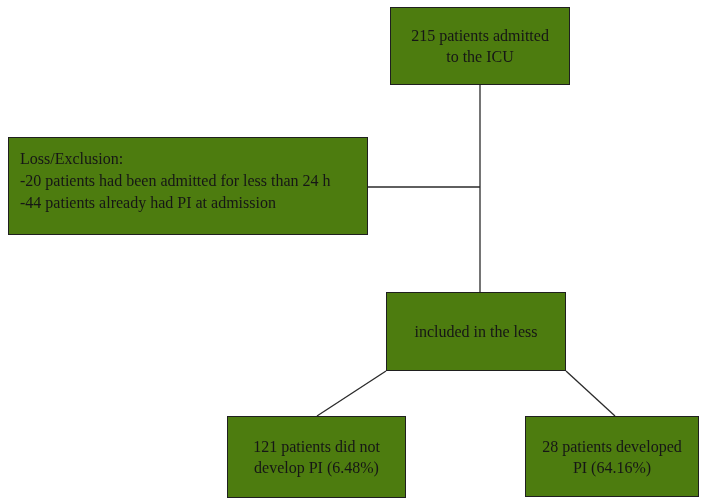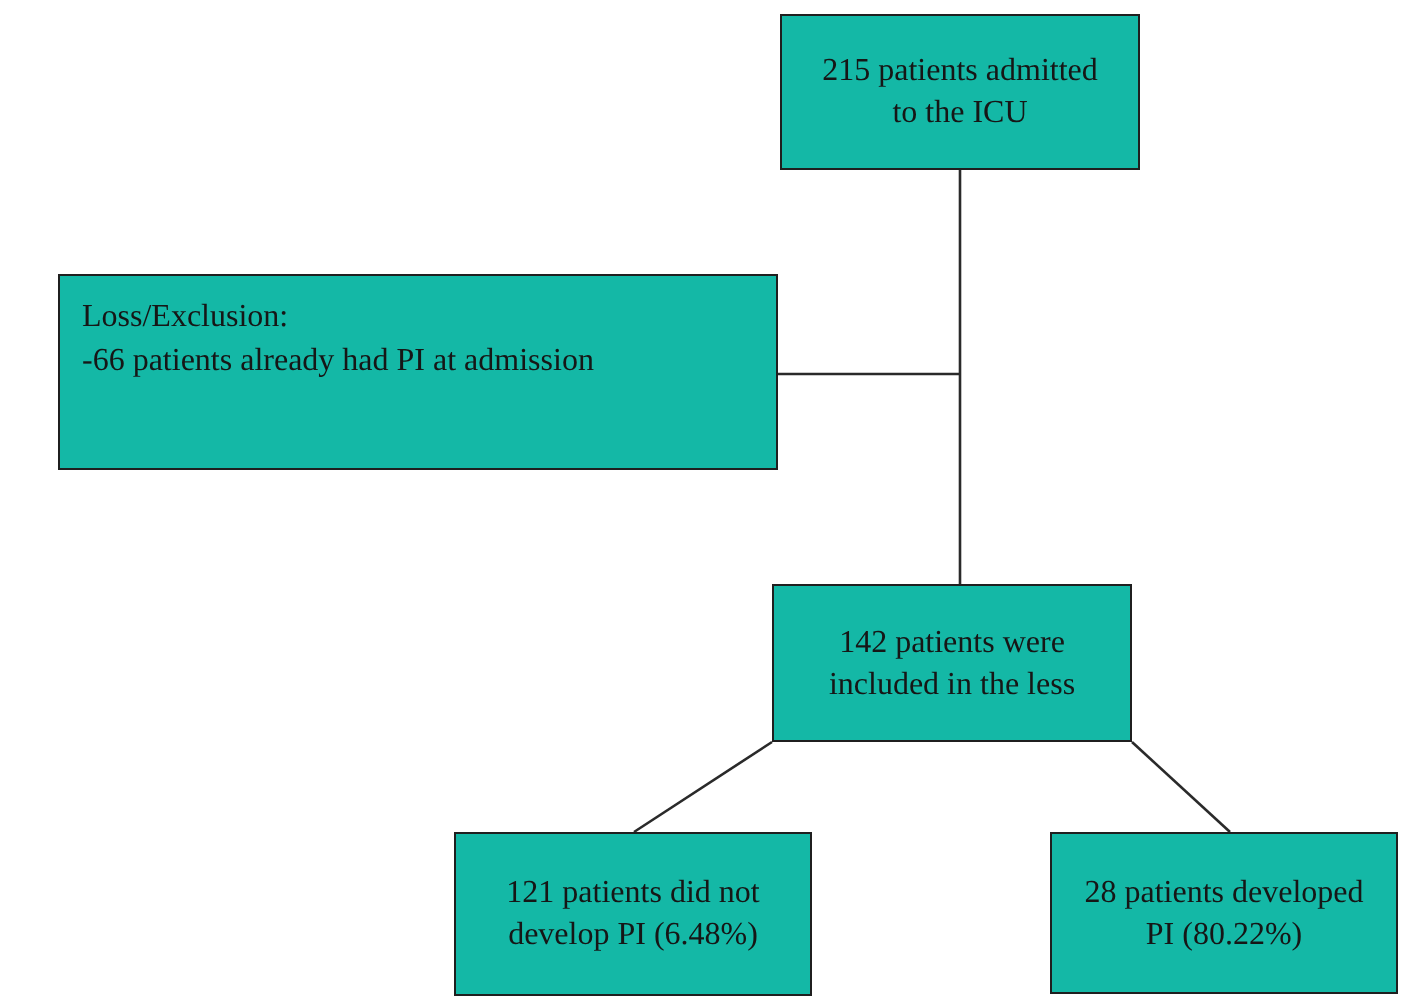--- a/index.html
+++ b/index.html
@@ -21,21 +21,21 @@
     left: 0;
     top: 0;
     width: 708px;
     height: 503px;
     z-index: 1;
   }
   .box {
     position: absolute;
     box-sizing: border-box;
     border: 1.4px solid #1f1f1f;
-    background: #14b8a6;
+    background: #4d7c0f;
     z-index: 2;
     font-size: 16px;
     line-height: 21px;
   }
   .box.center {
     display: flex;
     flex-direction: column;
     justify-content: center;
     align-items: center;
     text-align: center;
@@ -65,33 +65,33 @@
     <line x1="566" y1="371" x2="615" y2="416" stroke="#2a2a2a" stroke-width="1.3"></line>
 
     <line x1="60" y1="210" x2="60" y2="224" stroke="#2a2a2a" stroke-width="1.2"></line>
   </svg>
 
   <div class="box center" style="left:390px; top:7px; width:180px; height:78px;">
     <div class="bline">215 patients admitted</div>
     <div class="bline">to the ICU</div>
   </div>
 
-  <div class="box leftalign" style="left:8px; top:137px; width:360px; height:98px;margin-left:21px;">
+  <div class="box leftalign" style="left:8px; top:137px; width:360px; height:98px;">
     <div class="bline">Loss/Exclusion:</div>
-    <div class="bline">-66 patients already had PI at admission</div>
+    <div class="bline">-20 patients had been admitted for less than 24 h</div>
+    <div class="bline">-44 patients already had PI at admission</div>
   </div>
 
   <div class="box center" style="left:386px; top:292px; width:180px; height:79px;">
-    <div class="bline">142 patients were</div>
     <div class="bline">included in the less</div>
   </div>
 
   <div class="box center" style="left:227px; top:416px; width:179px; height:82px;align-items:center;">
     <div class="bline">121 patients did not</div>
     <div class="bline">develop PI (6.48%)</div>
   </div>
 
   <div class="box center" style="left:525px; top:416px; width:174px; height:81px;">
     <div class="bline">28 patients developed</div>
-    <div class="bline">PI (80.22%)</div>
+    <div class="bline">PI (64.16%)</div>
   </div>
 
 </div>
 
 </body></html>

